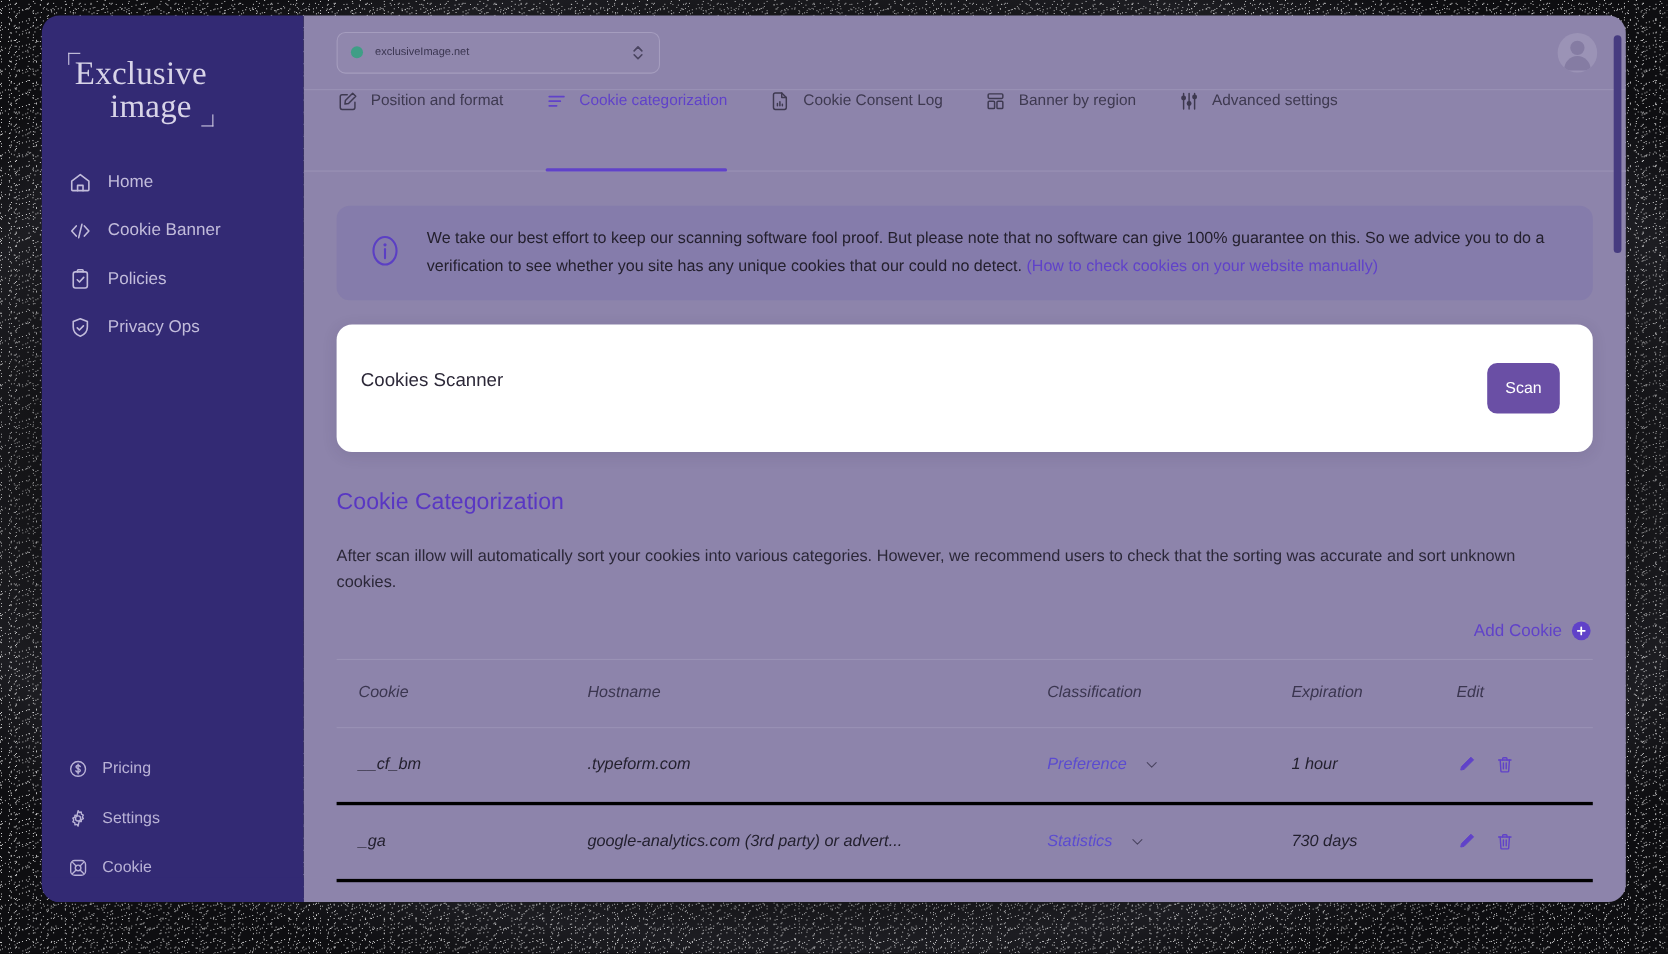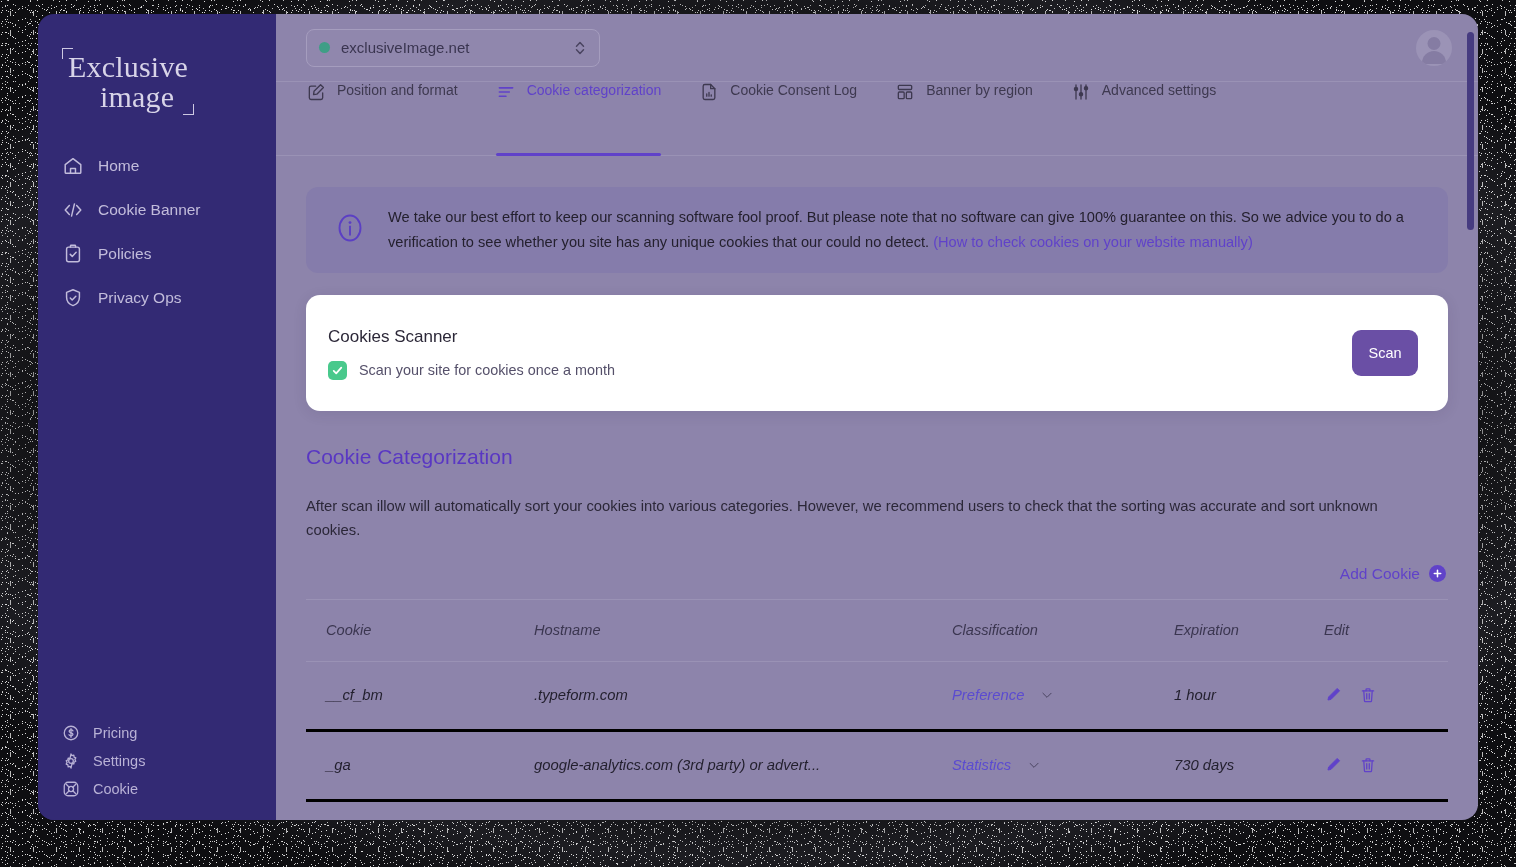--- a/index.html
+++ b/index.html
@@ -65,21 +65,21 @@
   .nav { display: flex; flex-direction: column; gap: 4px; }
   .nav-item {
     display: flex; align-items: center; gap: 14px;
     height: 40px; padding: 0 0 0 24px;
     color: #c2bcdb; font-size: 15.5px;
     cursor: pointer;
   }
   .nav-item .ico { width: 22px; height: 22px; display:flex; align-items:center; justify-content:center; flex:0 0 22px; }
   .nav-item .ico svg { width: 22px; height: 22px; display:block; }
 
-  .nav-bottom { margin-top: auto; padding-bottom: 18px; display:flex; flex-direction:column; gap: 2px; }
+  .nav-bottom { margin-top: auto; padding-bottom: 18px; display:flex; flex-direction:column; gap: 19px; }
   .nav-bottom .nav-item { height: 26px; font-size: 14.5px; gap: 13px; color:#b9b2d6; }
   .nav-bottom .ico svg { width: 18px; height: 18px; }
   .nav-bottom .ico { width:18px; height:18px; flex:0 0 18px; }
   .sb-round {
     position:absolute; left:0; bottom:0; width:238px; height:22px;
     background:#332a74; border-radius: 0 0 0 16px;
   }
 
   
   #main {
@@ -101,21 +101,21 @@
     width: 294px; height: 38px;
     border: 1px solid #a59dbe;
     border-radius: 8px;
     display: flex; align-items: center;
     padding: 0 12px;
     gap: 11px;
     cursor: pointer;
     background: rgba(255,255,255,0.03);
   }
   .dot { width: 11px; height: 11px; border-radius: 50%; background: #3f9e86; flex:0 0 11px; }
-  .site-name { color: #3a3550; font-size: 15px; flex: 1 1 auto; }
+  .site-name { color: #3a3550; font-size: 10px; flex: 1 1 auto; }
   .updown { width: 14px; height: 20px; flex:0 0 14px; }
   .avatar {
     position: absolute; right: 26px; top: 50%; transform: translateY(-50%);
     width: 36px; height: 36px; border-radius: 50%;
     background: #9b93b6; overflow: hidden;
     display:flex; align-items:flex-end; justify-content:center;
     cursor: pointer;
   }
   .avatar .head { position:absolute; top:7px; left:50%; transform:translateX(-50%); width:13px;height:13px;border-radius:50%;background:#857ca3; }
   .avatar .body { position:absolute; bottom:2px; left:50%; transform:translateX(-50%); width:24px;height:13px;border-radius:12px 12px 0 0;background:#857ca3; }
@@ -401,28 +401,20 @@
             <circle cx="18" cy="12.6" r="1.45" fill="#5b3fc4" stroke="none"></circle>
             <path d="M18 16.5v8.2" stroke-linecap="round"></path>
           </svg>
         </span>
         <p><span>We take our best effort to keep our scanning software fool proof. But please note that no software can give 100% guarantee on this. So we advice you to do a verification to see whether you site has any unique cookies that our could no detect. </span><a href="#">(How to check cookies on your website manually)</a></p>
       </div>
 
       <div class="scanner">
         <div class="left">
           <h3>Cookies Scanner</h3>
-          <div class="chk-row">
-            <span class="chk">
-              <svg viewBox="0 0 24 24" fill="none" stroke="#ffffff" stroke-width="3.2" stroke-linecap="round" stroke-linejoin="round">
-                <path d="M5 12.6l4.6 4.6L19 6.6"></path>
-              </svg>
-            </span>
-            <span class="chk-label">Scan your site for cookies once a month</span>
-          </div>
         </div>
         <button class="scan-btn">Scan</button>
       </div>
 
       <h2 class="cat-title">Cookie Categorization</h2>
       <p class="cat-desc">After scan illow will automatically sort your cookies into various categories. However, we recommend users to check that the sorting was accurate and sort unknown cookies.</p>
 
       <div class="add-row">
         <span class="lbl">Add Cookie</span>
         <span class="plus">

